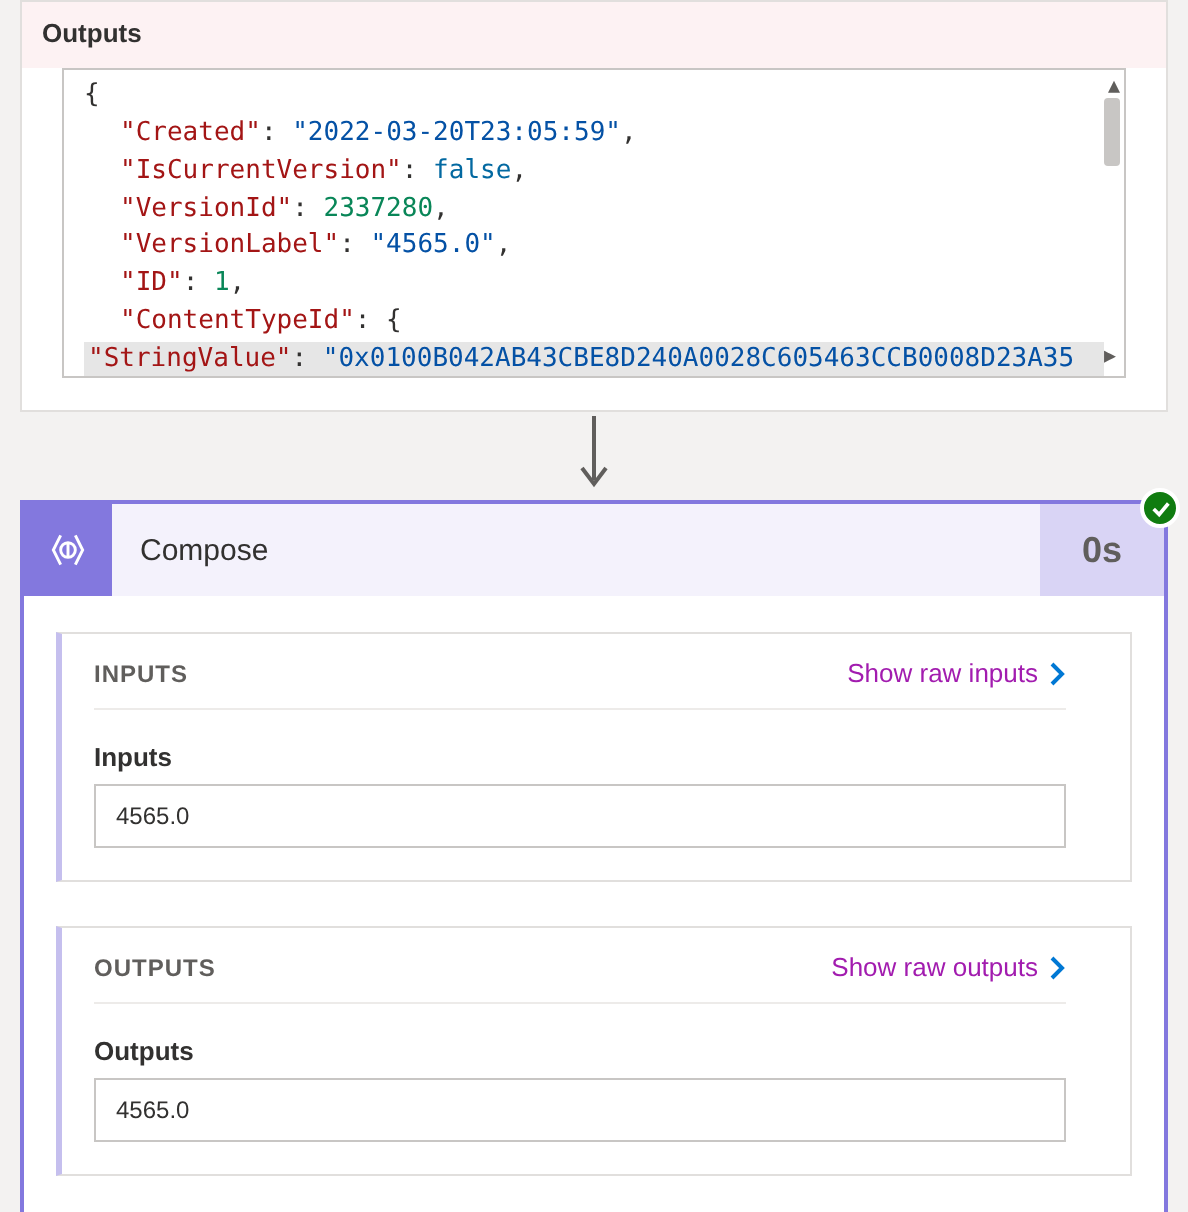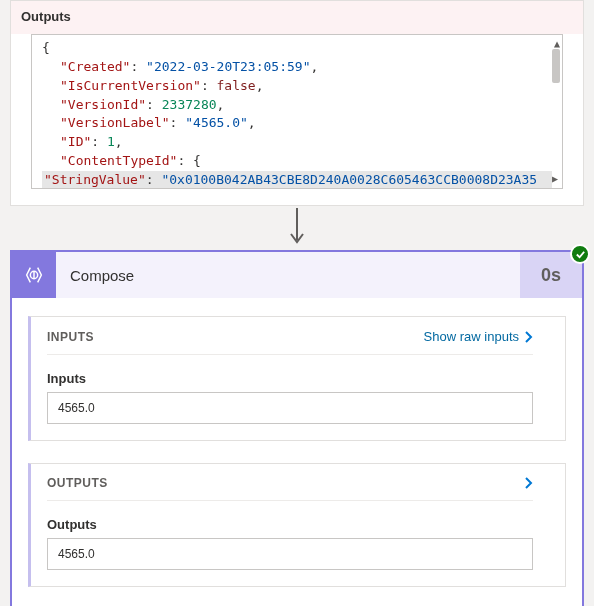--- a/index.html
+++ b/index.html
@@ -49,21 +49,21 @@
     .json-key {
       color: #a31515;
     }
     .json-string {
       color: #0451a5;
     }
     .json-number {
       color: #098658;
     }
     .json-boolean {
-      color: #7f1d1d;
+      color: #0369a1;
     }
     .json-punc {
       color: #323130;
     }
     .json-line {
       white-space: nowrap;
     }
     .indent1 { padding-left: 18px; }
     .indent2 { padding-left: 36px; }
     .json-cut {
@@ -175,21 +175,21 @@
       font-size: 12px;
       font-weight: 600;
       color: #605e5c;
       letter-spacing: 0.5px;
     }
     .show-raw {
       display: flex;
       align-items: center;
       gap: 6px;
       font-size: 13px;
-      color: #0369a1;
+      color: #a21caf;
       cursor: pointer;
     }
     .io-sublabel {
       font-size: 13px;
       color: #323130;
       margin-bottom: 6px;
       font-weight: 600;
     }
     .io-value-box {
       border: 1px solid #c8c6c4;
@@ -275,20 +275,21 @@
         </span>
       </div>
       <div class="io-sublabel">Inputs</div>
       <div class="io-value-box">4565.0</div>
     </div>
 
     <div class="io-section">
       <div class="io-header">
         <span class="io-header-label">OUTPUTS</span>
         <span class="show-raw">
+          <span>Show raw outputs</span>
           <svg width="8" height="12" viewBox="0 0 8 12">
             <polyline points="1,1 6,6 1,11" fill="none" stroke="#0078d4" stroke-width="2"></polyline>
           </svg>
         </span>
       </div>
       <div class="io-sublabel">Outputs</div>
       <div class="io-value-box">4565.0</div>
     </div>
 
   </div>

